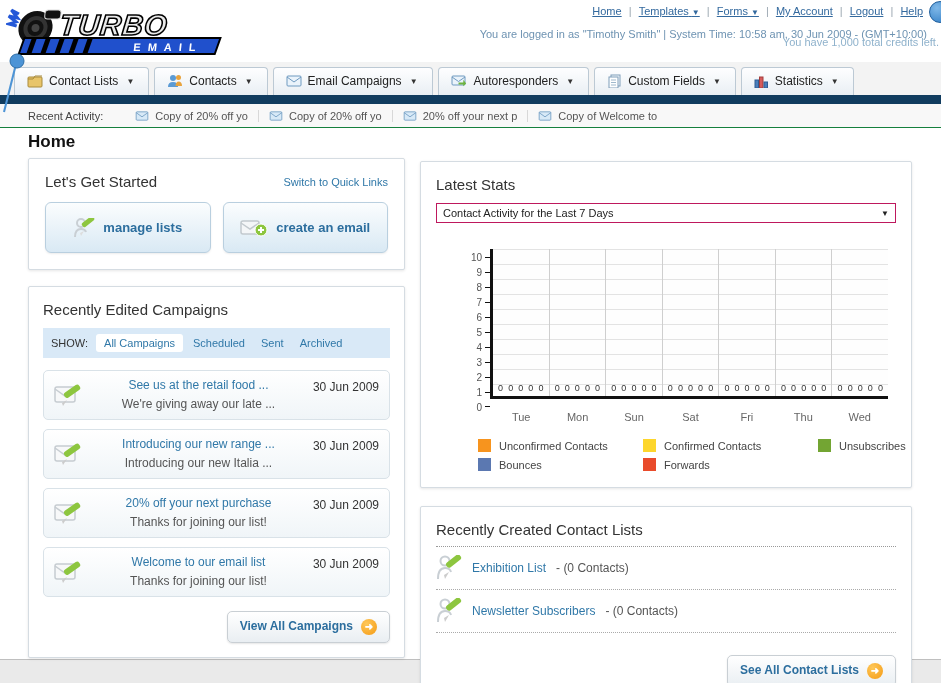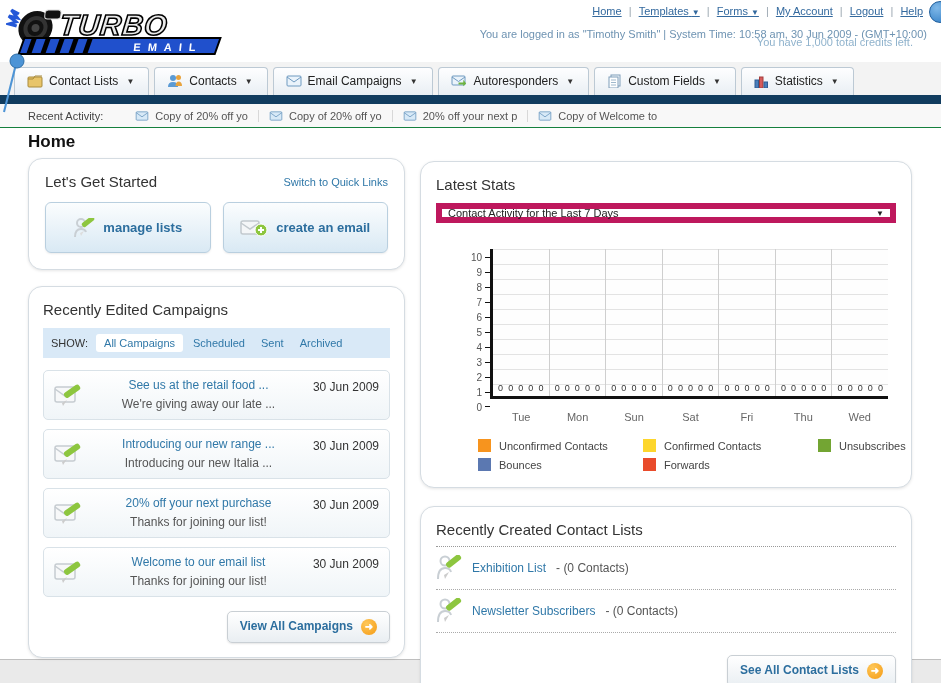--- a/index.html
+++ b/index.html
@@ -6,21 +6,21 @@
   html,body { width:941px; height:683px; font-family:"Liberation Sans", sans-serif; background:#EAEAEA; overflow:hidden; }
   .page { width:941px; height:660px; background:#FFFFFF; border-bottom:1px solid #BFBFBF; position:relative; }
 
   
   .header { position:relative; height:62px; background:#FFFFFF; }
   .logo { position:absolute; left:6px; top:4px; cursor:pointer; }
   .top-links { position:absolute; right:14px; top:5px; font-size:11px; color:#9AA6B0; white-space:nowrap; }
   .top-links a { color:#33699E; text-decoration:underline; margin:0 4px; cursor:pointer; }
   .top-links .drop-arrow { color:#33699E; font-size:8px; }
   .login-line { position:absolute; right:14px; top:28px; font-size:11px; color:#6E93B2; }
-  .credits-line { position:absolute; right:28px; top:36px; font-size:11px; color:#8FB2CC; }
+  .credits-line { position:absolute; right:2px; top:36px; font-size:11px; color:#8FB2CC; }
   .help-bubble { position:absolute; right:-10px; top:1px; width:22px; height:22px; border-radius:50%;
      background:radial-gradient(circle at 35% 30%, #7FB8E8, #2F7CC4); border:1px solid #1F5E9C; }
   .pin-decoration { position:absolute; left:0; top:50px; width:30px; height:70px; pointer-events:none; }
 
   
   .tabbar { height:33px; background:#F3F3F3; padding:4px 0 0 14px; display:flex; align-items:flex-end; }
   .tab { display:inline-flex; align-items:center; gap:6px; padding:6px 14px 7px 12px; margin-right:5px;
      background:linear-gradient(#FEFEFF,#E9EFF4); border:1px solid #BCC9D4; border-bottom:none;
      border-radius:4px 4px 0 0; font-size:12px; color:#222; cursor:pointer; white-space:nowrap; }
   .tab .caret { font-size:8px; color:#333; margin-left:2px; }
@@ -31,21 +31,21 @@
      padding-left:28px; font-size:11px; color:#555; }
   .activity-label { margin-right:22px; color:#444; }
   .activity-item { display:flex; align-items:center; gap:6px; padding:0 10px; border-right:1px solid #D8D8D8; cursor:pointer; }
   .activity-item:last-child { border-right:none; }
   .activity-item span { color:#555; }
 
   
   .content { position:relative; height:532px; }
   .page-title { position:absolute; left:28px; top:4px; font-size:17px; font-weight:bold; color:#111; }
 
-  .panel { background:#FFF; border:1px solid #D5DCE2; border-radius:14px; box-shadow:0 1px 3px rgba(0,0,0,0.10); }
+  .panel { background:#FFF; border:1px solid #D5DCE2; border-radius:2px; box-shadow:0 1px 3px rgba(0,0,0,0.10); }
 
   
   .left-col { position:absolute; left:28px; top:30px; width:377px; }
   .get-started { padding:14px 16px 16px; margin-bottom:16px; }
   .gs-head { display:flex; justify-content:space-between; align-items:center; margin-bottom:12px; }
   .gs-title { font-size:15px; color:#333; }
   .link { color:#3078A8; font-size:11px; text-decoration:none; cursor:pointer; }
   .gs-buttons { display:flex; gap:12px; }
   .big-btn { flex:1; display:flex; align-items:center; justify-content:center; gap:8px; height:51px;
      background:linear-gradient(#FBFDFE,#D9E9F4); border:1px solid #B9CFDF; border-radius:6px;
@@ -67,21 +67,21 @@
   .pill-btn { display:inline-flex; align-items:flex-start; gap:8px; padding:7px 12px; background:linear-gradient(#FFFFFF,#E9EEF2);
      border:1px solid #C9CFD4; border-radius:5px; font-size:12px; font-weight:bold; color:#2C6E9E; cursor:pointer;
      box-shadow:0 1px 2px rgba(0,0,0,0.10); }
   .arrow-circle { width:16px; height:16px; border-radius:50%; background:radial-gradient(circle at 35% 30%, #FFC859, #F49A14);
      color:#FFF; font-size:10px; line-height:16px; text-align:center; font-weight:bold; }
 
   
   .right-col { position:absolute; left:420px; top:33px; width:492px; }
   .stats-panel { padding:14px 15px 12px; margin-bottom:18px; }
   .stats-title { font-size:15px; color:#333; margin-bottom:10px; }
-  .dropdown { border:6px solid #be185d; background:#FFF; height:20px; font-size:11px; color:#222;
+  .dropdown { border:1px solid #be185d; background:#FFF; height:20px; font-size:11px; color:#222;
      display:flex; align-items:center; justify-content:space-between; padding:0 6px; cursor:pointer; }
   .dropdown .caret { font-size:8px; color:#222; }
 
   .chart-wrap { margin:26px 8px 0 30px; }
   .chart-area { display:flex; }
   .chart-yaxis { position:relative; width:24px; height:150px;margin-top:8px; }
   .ytick-label { position:absolute; right:8px; font-size:10px; color:#555; }
   .ytick-mark { position:absolute; right:0; width:5px; height:1px; background:#111; }
   .chart-plot { position:relative; flex:1; height:150px; border-left:3px solid #111; border-bottom:3px solid #111; background:#FEFEFE; }
   .gridline-h { position:absolute; left:0; right:0; height:1px; background:#E3E3E3; }

